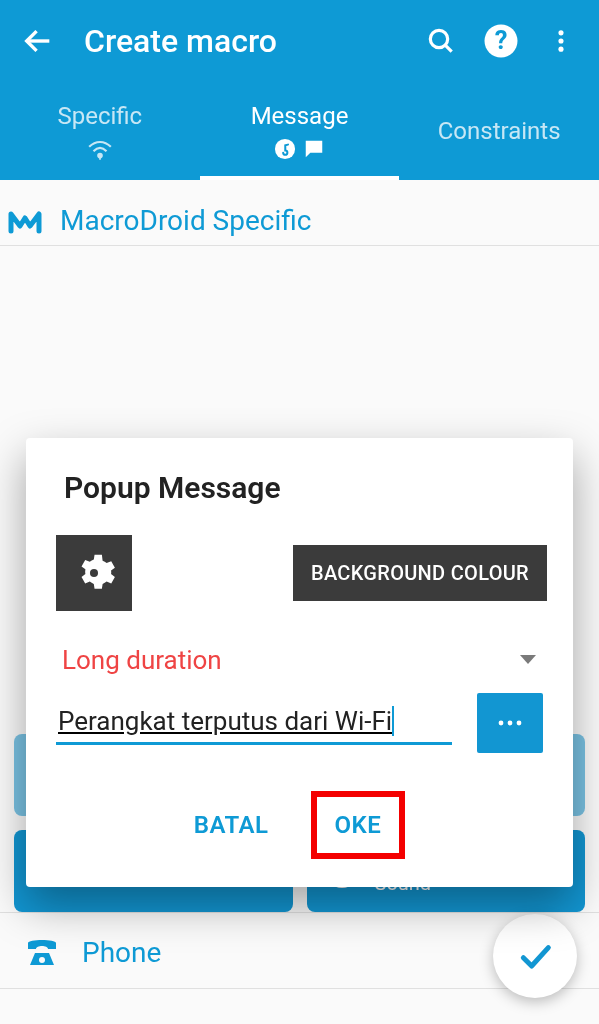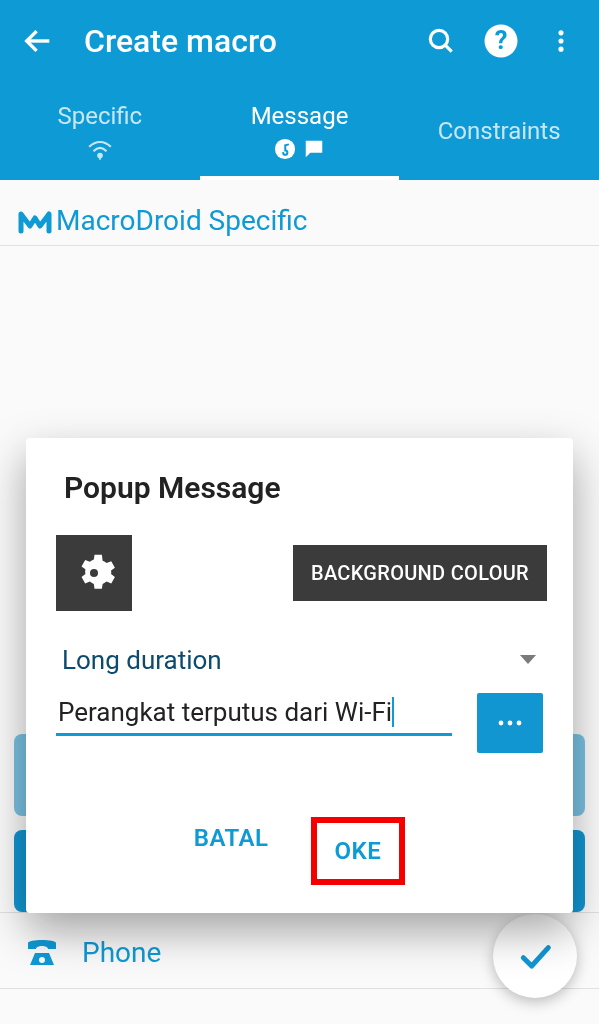--- a/index.html
+++ b/index.html
@@ -13,21 +13,21 @@
 .app-bar-icon { width: 52px; height: 52px; display: flex; align-items: center; justify-content: center; margin-left: 8px; }
 
 .tabs { display: flex; height: 98px; }
 .tab { flex: 1; display: flex; flex-direction: column; align-items: center; justify-content: center; gap: 8px; color: #c7e7f5; font-size: 24px; position: relative; }
 .tab.active { color: #fff; }
 .tab-indicator { position: absolute; bottom: 0; left: 0; right: 0; height: 4px; background: #fff; }
 .tab-icons { display: flex; gap: 6px; align-items: center; }
 
 .content { background: #fafafa; height: calc(1024px - 180px); position: relative; padding-top: 10px; }
 
-.section-header { display: flex; align-items: center; gap: 4px; padding: 14px 18px 8px; text-align: center; }
+.section-header { display: flex; align-items: center; gap: 18px; padding: 14px 8px 8px; text-align: center; }
 .section-title { color: #0e9ad5; font-size: 28px; font-weight: 400; }
 .section-icon { color: #0e9ad5; }
 
 .divider { height: 1px; background: #e0e0e0; }
 
 .action-grid { display: flex; flex-wrap: wrap; gap: 14px; padding: 14px; }
 .action-tile { flex: 1 1 calc(50% - 7px); min-width: 40%; background: #1296d2; color: #fff; border-radius: 8px; height: 82px; display: flex; align-items: center; padding: 0 18px; gap: 16px; font-size: 20px; }
 .action-tile .tile-icon { width: 34px; height: 34px; border-radius: 50%; background: #fff; display: flex; align-items: center; justify-content: center; color: #1296d2; flex-shrink: 0; }
 .action-tile.dim { opacity: .55; }
 
@@ -37,28 +37,28 @@
 .scrim { position: absolute; inset: 0; }
 .dialog { position: absolute; left: 26px; right: 26px; top: 258px; background: #fff; border-radius: 4px; box-shadow: 0 18px 44px rgba(0,0,0,.35); padding: 32px 26px 20px; }
 .dialog-title { font-size: 30px; font-weight: 600; color: #222; margin-bottom: 30px; padding-left: 12px; }
 .dialog-row1 { display: flex; align-items: center; gap: 20px; margin-bottom: 28px; padding-left: 4px; }
 .gear-box { width: 76px; height: 76px; background: #3b3b3b; display: flex; align-items: center; justify-content: center; color: #fff; }
 .bgcolor-btn { background: #3b3b3b; color: #fff; font-size: 20px; font-weight: 500; padding: 16px 18px; margin-left: auto; letter-spacing: .3px; }
 .check-row { display: flex; align-items: center; gap: 14px; padding: 6px 8px 26px; }
 .checkbox { width: 28px; height: 28px; border: 3px solid #6e6e6e; border-radius: 2px; }
 .check-label { font-size: 24px; color: #222; }
 .select-row { display: flex; align-items: center; padding: 6px 10px 18px; }
-.select-label { font-size: 26px; color: #0c4a6e; flex: 1; }
+.select-label { font-size: 26px; color: #ef4444; flex: 1; }
 .caret { color: #7a7a7a; }
-.input-row { display: flex; align-items: flex-start; gap: 25px; padding: 0 4px 30px; }
+.input-row { display: flex; align-items: center; gap: 25px; padding: 0 4px 30px; text-decoration: underline; }
 .cursor { display:inline-block; width:2px; height:30px; background:#0e9ad5; vertical-align:middle; }
 .more-btn { width: 66px; height: 60px; background: #1296d2; color: #fff; display: flex; align-items: center; justify-content: center; border-radius: 2px; }
 .dialog-actions { display: flex; justify-content: center; gap: 42px; padding: 8px 6px 8px; align-items:center;}
 .dlg-btn { font-size: 24px; font-weight: 600; color: #0e9ad5; letter-spacing: .5px; }
-.ok-wrap { border: 6px solid #f40000; padding: 14px 18px; margin-top: 26px; }
+.ok-wrap { border: 6px solid #f40000; padding: 14px 18px; }
 .phone-row { display:flex; align-items:center; gap:22px; padding:20px 24px; }
 .phone-title { color:#0e9ad5; font-size:28px; }
 
 svg { display:block; }
 </style>
 </head>
 <body>
 
 <div class="app-bar">
   <div class="app-bar-top">

